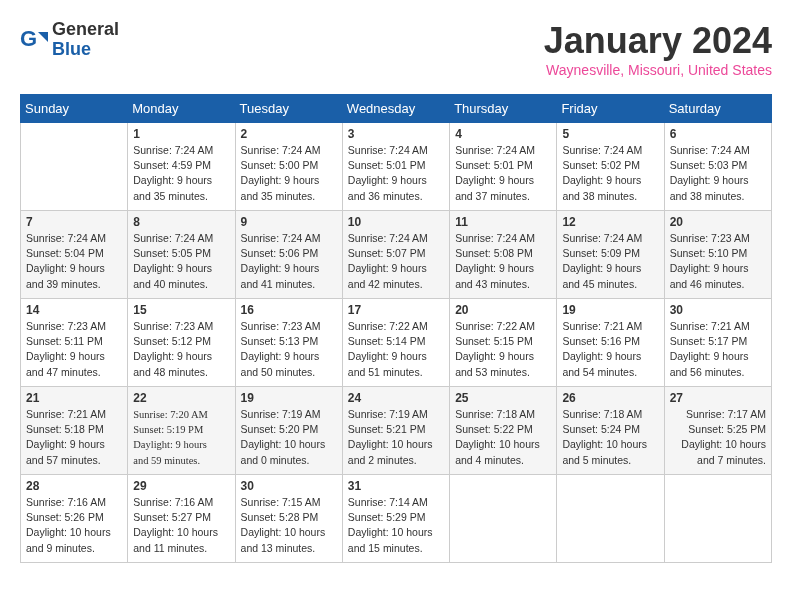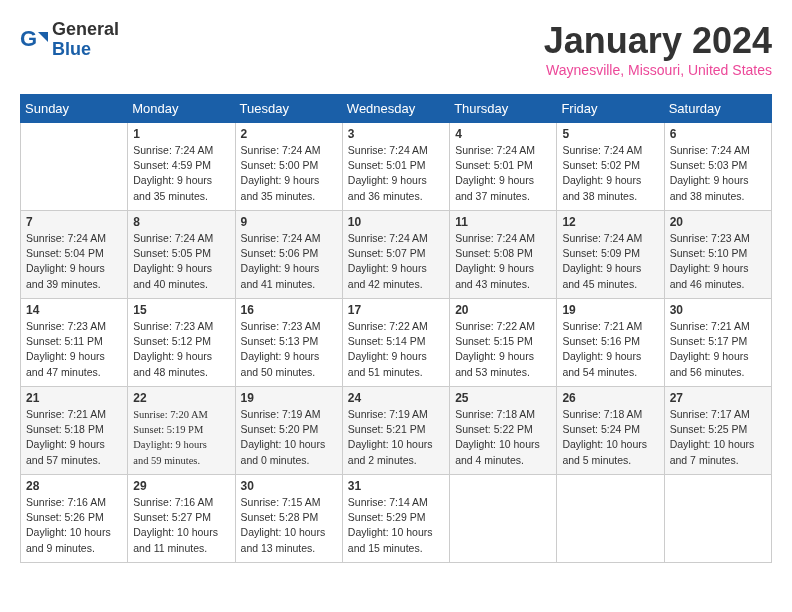--- a/index.html
+++ b/index.html
@@ -306,21 +306,21 @@
         </td>
         <td>
           <span class="day-num">26</span>
           <div class="day-info" style="white-space: pre-line;">Sunrise: 7:18 AM
 Sunset: 5:24 PM
 Daylight: 10 hours
 and 5 minutes.</div>
         </td>
         <td>
           <span class="day-num">27</span>
-          <div class="day-info" style="white-space: pre-line;">Sunrise: 7:17 AM
+          <div class="day-info" style="white-space: pre-line; text-align: right;">Sunrise: 7:17 AM
 Sunset: 5:25 PM
 Daylight: 10 hours
 and 7 minutes.</div>
         </td>
       </tr>
       <tr>
         <td>
           <span class="day-num">28</span>
           <div class="day-info" style="white-space: pre-line;">Sunrise: 7:16 AM
 Sunset: 5:26 PM

